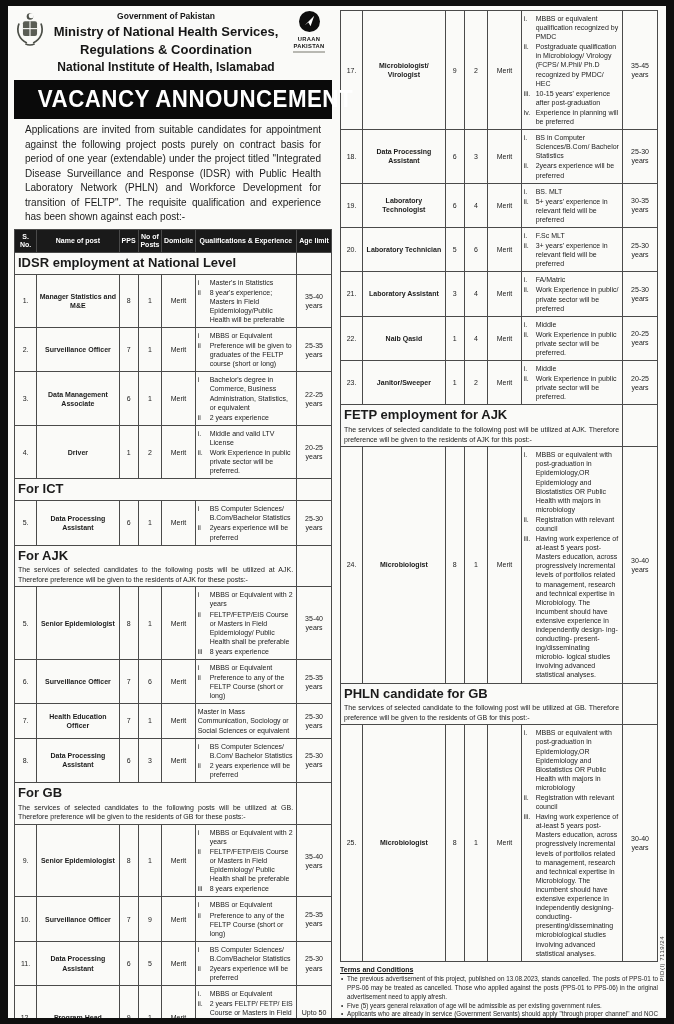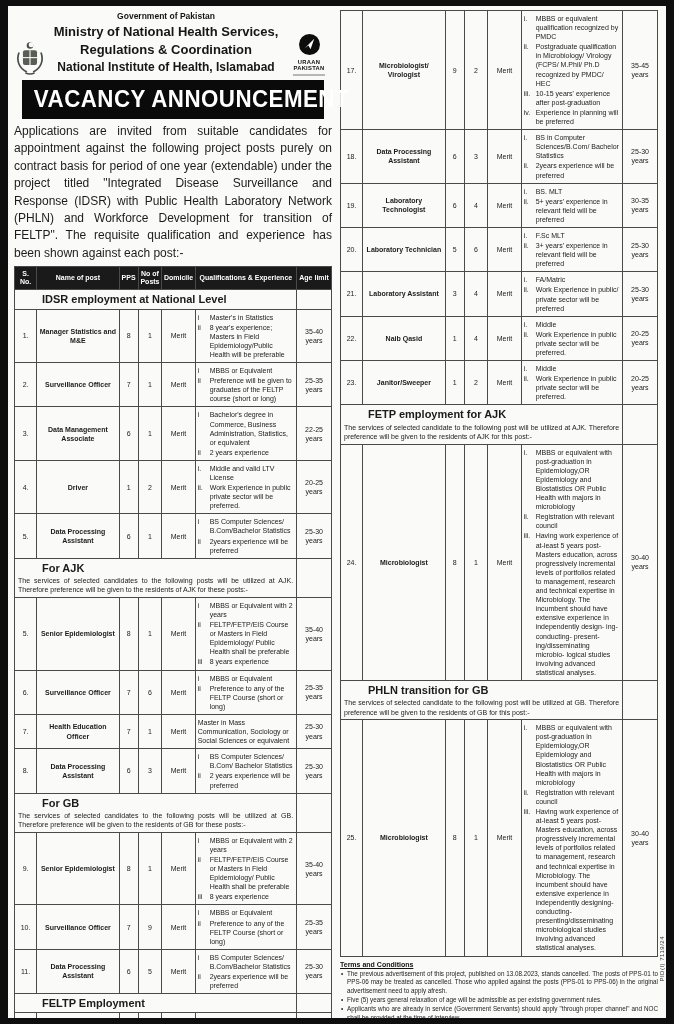--- a/index.html
+++ b/index.html
@@ -2,45 +2,45 @@
 <html><head>
 <meta charset="utf-8">
 <style>
   html,body{margin:0;padding:0;overflow:hidden;}
   body{width:674px;height:1024px;background:#cfcfcf;font-family:"Liberation Sans",sans-serif;}
   .page{position:relative;width:674px;height:1024px;box-sizing:border-box;background:#0e0e0e;padding:6px 8px;}
   .inner{width:100%;height:100%;box-sizing:border-box;background:#fafaf8;padding:4px 8px 4px 6px;display:flex;gap:8px;overflow:hidden;}
   .col{flex:1;min-width:0;display:flex;flex-direction:column;}
 
   
-  .hdr{display:flex;align-items:flex-end;gap:4px;margin:1px 0 3px;}
+  .hdr{display:flex;align-items:flex-start;gap:4px;margin:1px 0 3px;}
   .gov{flex:1;text-align:center;font-weight:bold;color:#161616;line-height:1.4;}
   .gl1{font-size:8.5px;}
   .gl2{font-size:13px;}
   .gl3{font-size:12px;}
   .uraan{width:46px;text-align:center;flex:none;}
   .uraan-label{font-size:5.8px;font-weight:bold;letter-spacing:.3px;color:#111;line-height:1.15;}
   .uraan-sub{height:2px;width:70%;margin:2px auto 0;background:#b8b8b2;}
-  .banner{background:#0a0a0a;color:#fff;text-align:center;padding:5px 0 6px;margin:1px 8px 4px;text-decoration:underline;}
+  .banner{background:#0a0a0a;color:#fff;text-align:center;padding:5px 12px 6px;margin:1px 0 4px;text-decoration:underline;}
   .banner span{display:inline-block;font-weight:bold;font-size:24px;letter-spacing:.5px;transform:scaleX(.93);white-space:nowrap;}
-  .intro{font-size:12px;line-height:1.45;text-align:justify;margin:0 0 4px;color:#1c1c1c;}
+  .intro{font-size:10px;line-height:1.45;text-align:justify;margin:0 11px 4px;color:#1c1c1c;}
 
   
   table{width:100%;border-collapse:collapse;table-layout:fixed;}
   th,td{border:1px solid #4a4a4a;box-sizing:border-box;}
   th{background:#1a1a1a;color:#fff;font-size:7px;line-height:1.15;padding:3px 1px;font-weight:bold;}
   td{font-size:7px;color:#1b1b1b;padding:2px 2px;vertical-align:middle;line-height:1.3;}
   td.c{text-align:center;}
   td.name{font-weight:bold;text-align:center;}
   td.quals{vertical-align:top;text-align:left;}
   .q-item{display:flex;gap:3px;margin:1px 0;}
   .q-n{width:9px;flex:none;}
   .q-t{flex:1;text-align:left;}
   .sec-cell{padding:2px 3px;}
-  .sec-title{font-weight:bold;font-size:11px;margin-left:24px;}
+  .sec-title{font-weight:bold;font-size:13px;}
   .sec-note{font-size:7px;line-height:1.35;text-align:justify;margin-top:1px;}
 
   
   .terms-title{font-size:7px;font-weight:bold;text-decoration:underline;margin:4px 0 2px;color:#111;}
   .terms-list{margin:0;padding:0;list-style:none;}
   .terms-list li{font-size:6.3px;line-height:1.42;text-align:justify;position:relative;padding-left:7px;color:#1c1c1c;}
   .terms-list li::before{content:"\2022";position:absolute;left:1px;}
   .side-note{position:absolute;right:9px;bottom:42px;writing-mode:vertical-rl;transform:rotate(180deg);font-size:6px;color:#333;letter-spacing:.5px;}
 </style>
 </head>
@@ -177,20 +177,26 @@
                   <span class="q-t">Middle and valid LTV License</span>
                 </div>
                 <div class="q-item">
                   <span class="q-n">ii.</span>
                   <span class="q-t">Work Experience in public private sector will be preferred.</span>
                 </div>
               </td>
               <td class="c">20-25 years</td>
             </tr>
             <tr>
+              <td class="sec-cell" colspan="6">
+                <div class="sec-title">For ICT</div>
+              </td>
+              <td></td>
+            </tr>
+            <tr>
               <td class="c">5.</td>
               <td class="name">Data Processing Assistant</td>
               <td class="c">6</td>
               <td class="c">1</td>
               <td class="c">Merit</td>
               <td class="quals">
                 <div class="q-item">
                   <span class="q-n">i</span>
                   <span class="q-t">BS Computer Sciences/ B.Com/Bachelor Statistics</span>
                 </div>
@@ -336,26 +342,20 @@
                 <div class="q-item">
                   <span class="q-n">i</span>
                   <span class="q-t">BS Computer Sciences/ B.Com/Bachelor Statistics</span>
                 </div>
                 <div class="q-item">
                   <span class="q-n">ii</span>
                   <span class="q-t">2years experience will be preferred</span>
                 </div>
               </td>
               <td class="c">25-30 years</td>
-            </tr>
-            <tr>
-              <td class="sec-cell" colspan="6">
-                <div class="sec-title">FELTP Employment</div>
-              </td>
-              <td></td>
             </tr>
             <tr>
               <td class="c">12.</td>
               <td class="name">Program Head</td>
               <td class="c">9</td>
               <td class="c">1</td>
               <td class="c">Merit</td>
               <td class="quals">
                 <div class="q-item">
                   <span class="q-n">i.</span>
@@ -577,21 +577,21 @@
                 </div>
                 <div class="q-item">
                   <span class="q-n">iii.</span>
                   <span class="q-t">Having work experience of at-least 5 years post-Masters education, across progressively incremental levels of portfolios related to management, research and technical expertise in Microbiology. The incumbent should have extensive experience in independently design- ing-conducting- present- ing/disseminating microbio- logical studies involving advanced statistical analyses.</span>
                 </div>
               </td>
               <td class="c">30-40 years</td>
             </tr>
             <tr>
               <td class="sec-cell" colspan="6">
-                <div class="sec-title">PHLN transition for GB</div>
+                <div class="sec-title">PHLN candidate for GB</div>
                 <div class="sec-note">The services of selected candidate to the following post will be utilized at GB. Therefore preference will be given to the residents of GB for this post:-</div>
               </td>
               <td></td>
             </tr>
             <tr>
               <td class="c">25.</td>
               <td class="name">Microbiologist</td>
               <td class="c">8</td>
               <td class="c">1</td>
               <td class="c">Merit</td>

